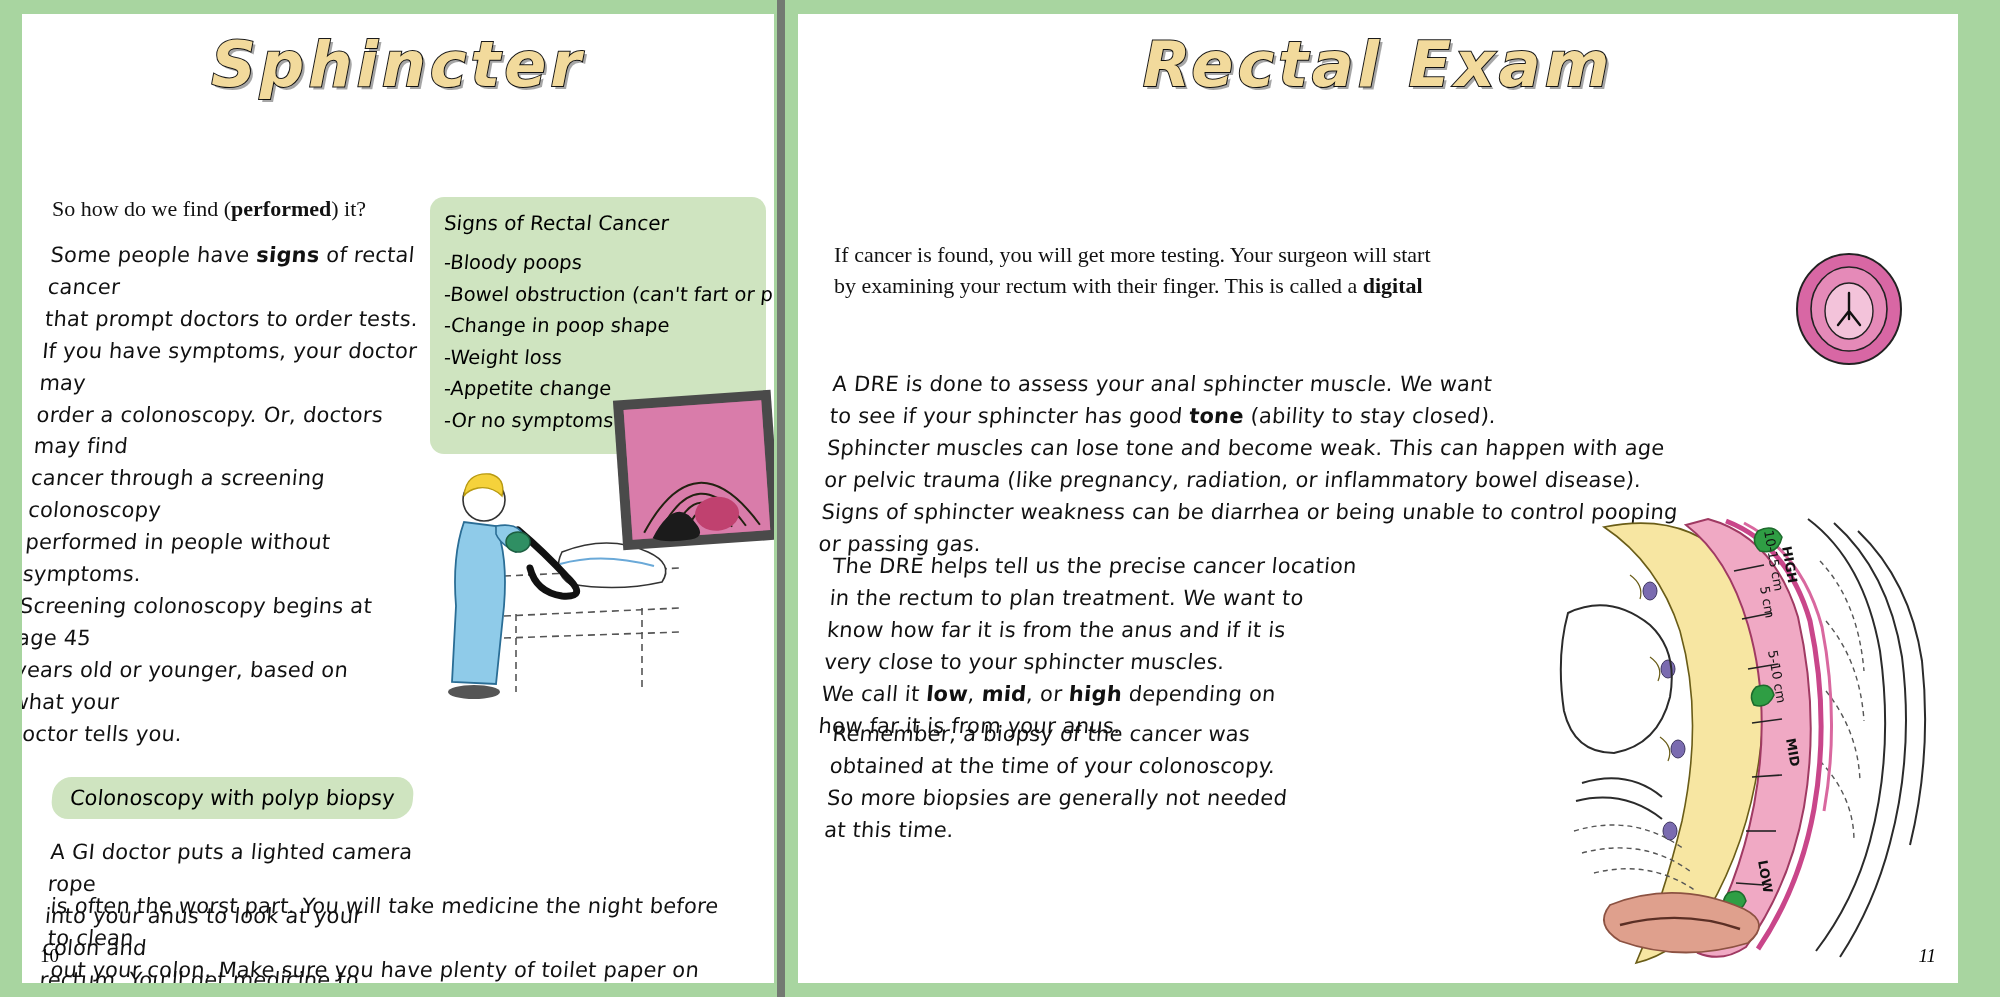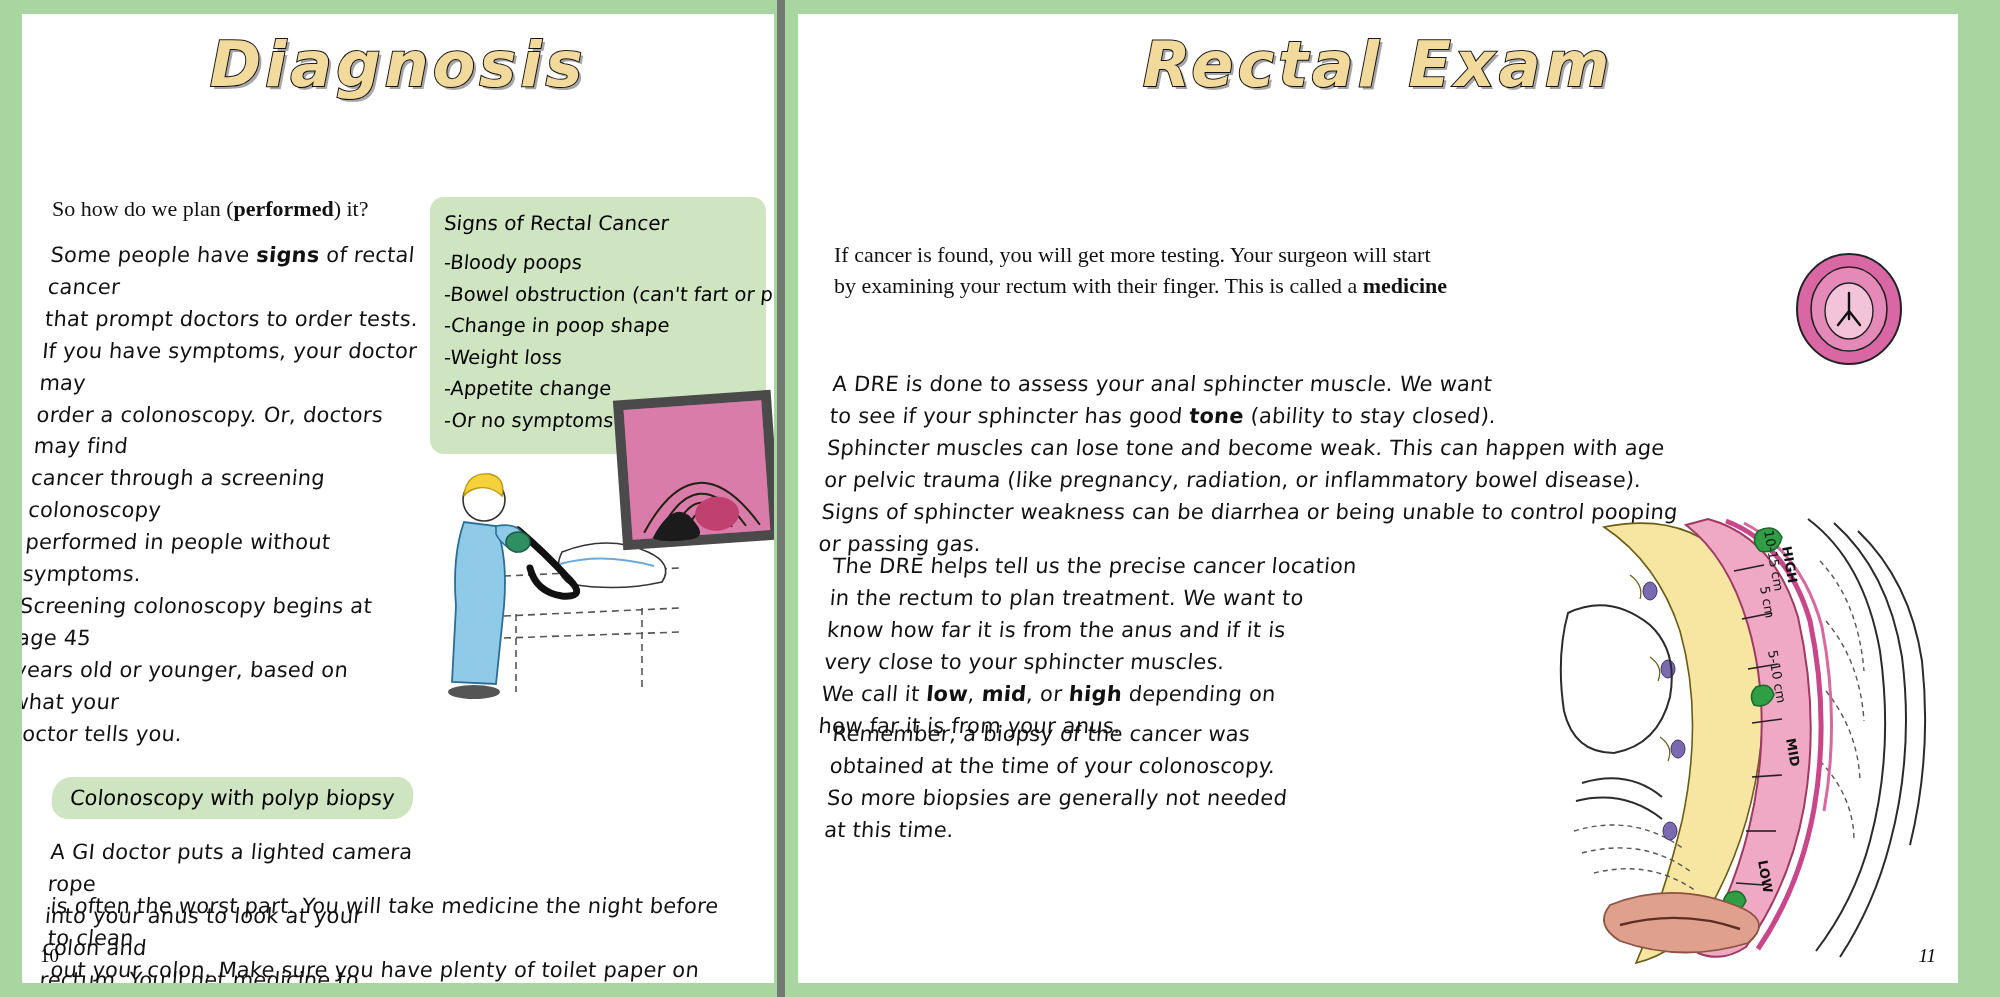--- a/index.html
+++ b/index.html
@@ -93,27 +93,27 @@
 </style>
 </head>
 <body>
 
 <div class="spread">
 
   <div class="gutter"></div>
 
   <div class="page page-left">
 
-    <div class="title title-left">Diagnosis</div>
+    <div class="title title-left">Sphincter</div>
 
     <div class="lp-body">
 
       <div class="col-left">
         <p class="serif para-serif-lead">
-          <span>So how do we plan (</span><b>performed</b><span>) it?</span>
+          <span>So how do we find (</span><b>performed</b><span>) it?</span>
         </p>
 
         <div class="hand">
           <div>Some people have <b>signs</b> of rectal cancer</div>
           <div>that prompt doctors to order tests.</div>
           <div>If you have symptoms, your doctor may</div>
           <div>order a colonoscopy. Or, doctors may find</div>
           <div>cancer through a screening colonoscopy</div>
           <div>performed in people without symptoms.</div>
           <div>Screening colonoscopy begins at age 45</div>
@@ -201,21 +201,21 @@
   </div>
 
   <div class="page page-right">
 
     <div class="title title-right">Rectal Exam</div>
 
     <div class="rp-body">
 
       <div class="rp-serif">
         <div class="serif">If cancer is found, you will get more testing. Your surgeon will start</div>
-        <div class="serif">by examining your rectum with their finger.  This is called a <b>medicine</b></div>
+        <div class="serif">by examining your rectum with their finger.  This is called a <b>digital</b></div>
       </div>
 
       <div class="rp-hand1 hand">
         <p>A DRE is done to assess your anal sphincter muscle.  We want</p>
         <p>to see if your sphincter has good <b>tone</b> (ability to stay closed).</p>
         <p>Sphincter muscles can lose tone and become weak.  This can happen with age</p>
         <p>or pelvic trauma (like pregnancy, radiation, or inflammatory bowel disease).</p>
         <p>Signs of sphincter weakness can be diarrhea or being unable to control pooping</p>
         <p>or  passing gas.</p>
       </div>

